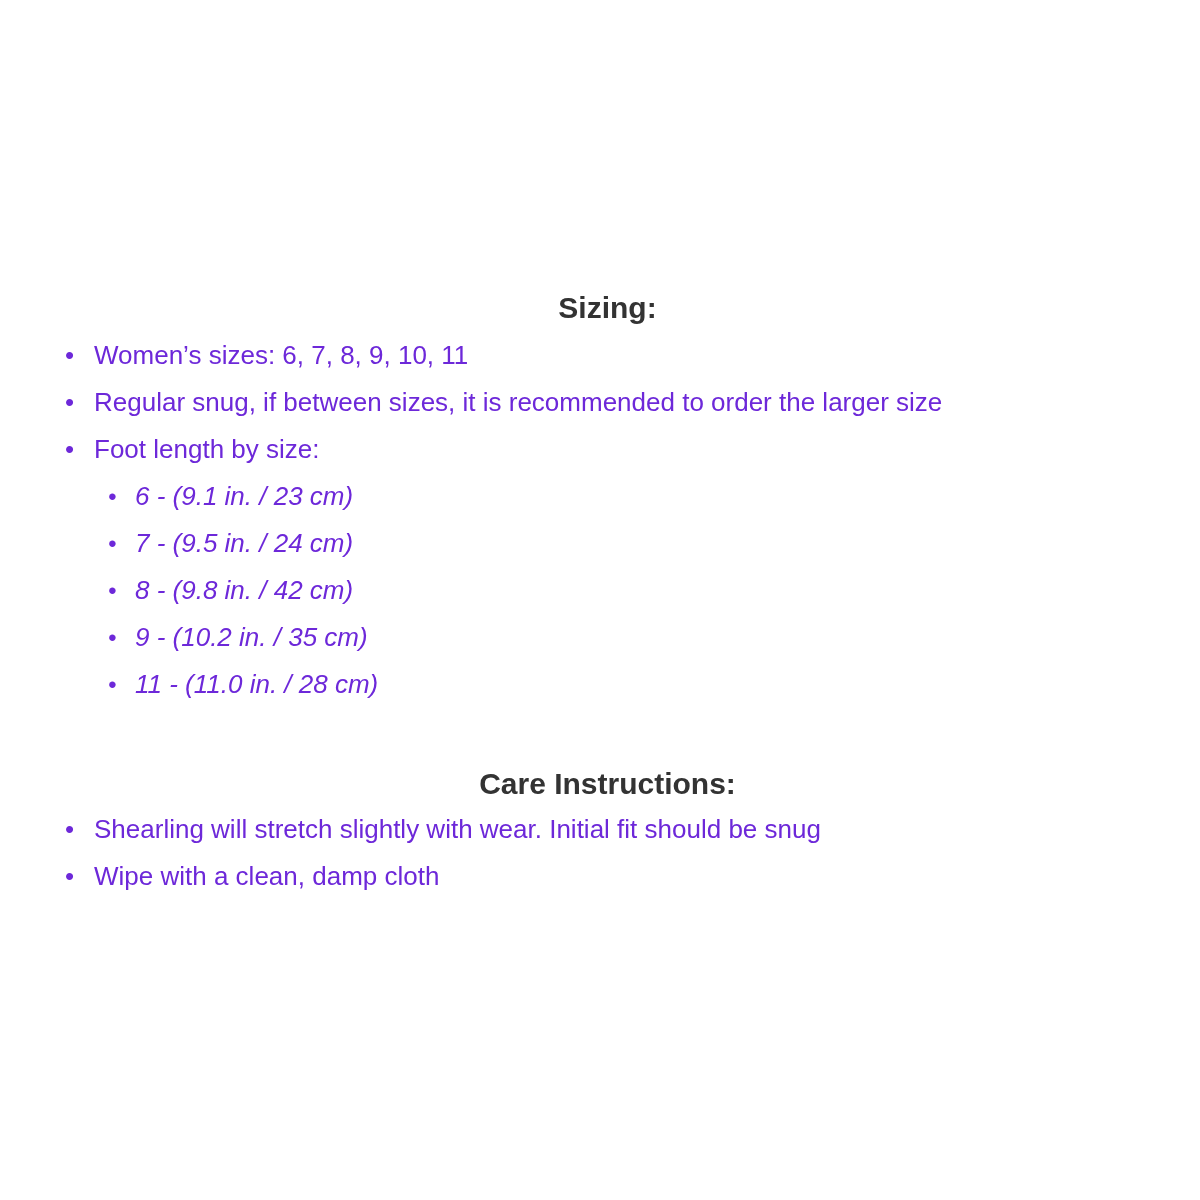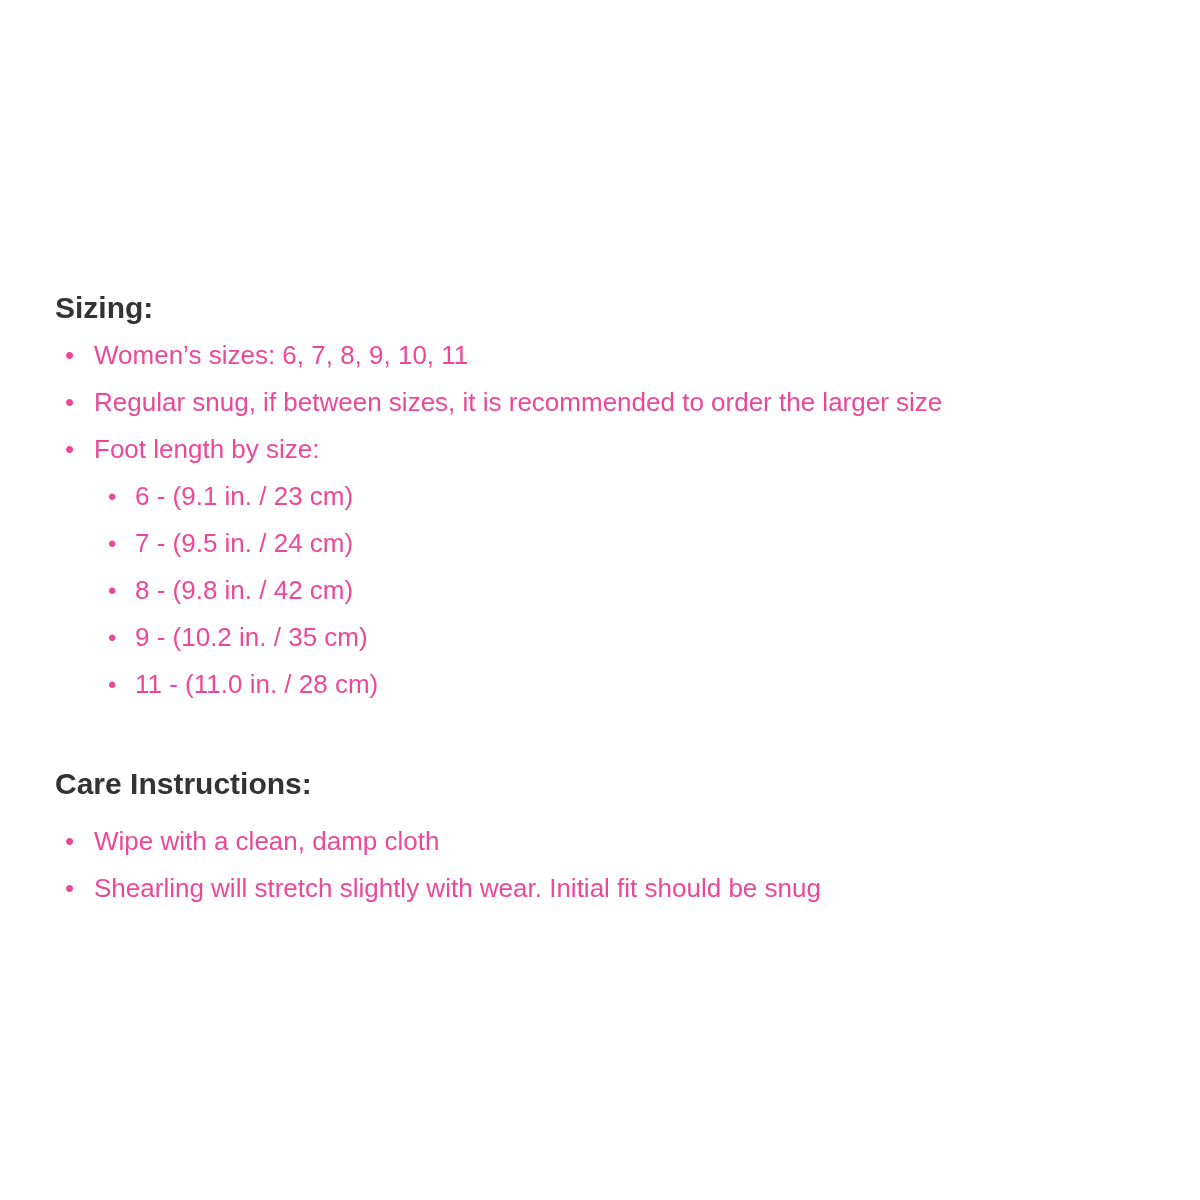--- a/index.html
+++ b/index.html
@@ -20,48 +20,50 @@
     top: 290px;
     left: 55px;
     right: 40px;
   }
   .section-heading {
     font-size: 30px;
     font-weight: bold;
     line-height: 36px;
     margin: 0 0 6px 0;
     color: #333333;
+    text-align: center;
   }
   .section-heading.care {
     margin-top: 58px;
-    margin-bottom: 16px;
+    margin-bottom: 4px;
   }
   ul {
     list-style: none;
     margin: 0;
     padding: 0;
   }
   li {
     position: relative;
     font-size: 26px;
     line-height: 47px;
-    color: #ec4899;
+    color: #6d28d9;
   }
   ul.level1 > li {
     padding-left: 39px;
   }
   ul.level1 > li::before {
     content: "\2022";
     position: absolute;
     left: 10px;
     top: 0;
     font-size: 26px;
   }
   ul.level2 {
     margin: 0;
+    font-style: italic;
   }
   ul.level2 > li {
     padding-left: 39px;
     margin-left: 2px;
   }
   ul.level2 > li::before {
     content: "\2022";
     position: absolute;
     left: 12px;
     top: 0;
@@ -86,17 +88,17 @@
         <li>8 - (9.8 in. / 42 cm)</li>
         <li>9 - (10.2 in. / 35 cm)</li>
         <li>11 - (11.0 in. / 28 cm)</li>
       </ul>
     </li>
   </ul>
 
   <h2 class="section-heading care">Care Instructions:</h2>
 
   <ul class="level1">
+    <li>Shearling will stretch slightly with wear. Initial fit should be snug</li>
     <li>Wipe with a clean, damp cloth</li>
-    <li>Shearling will stretch slightly with wear. Initial fit should be snug</li>
   </ul>
 
 </div>
 
 </body></html>

